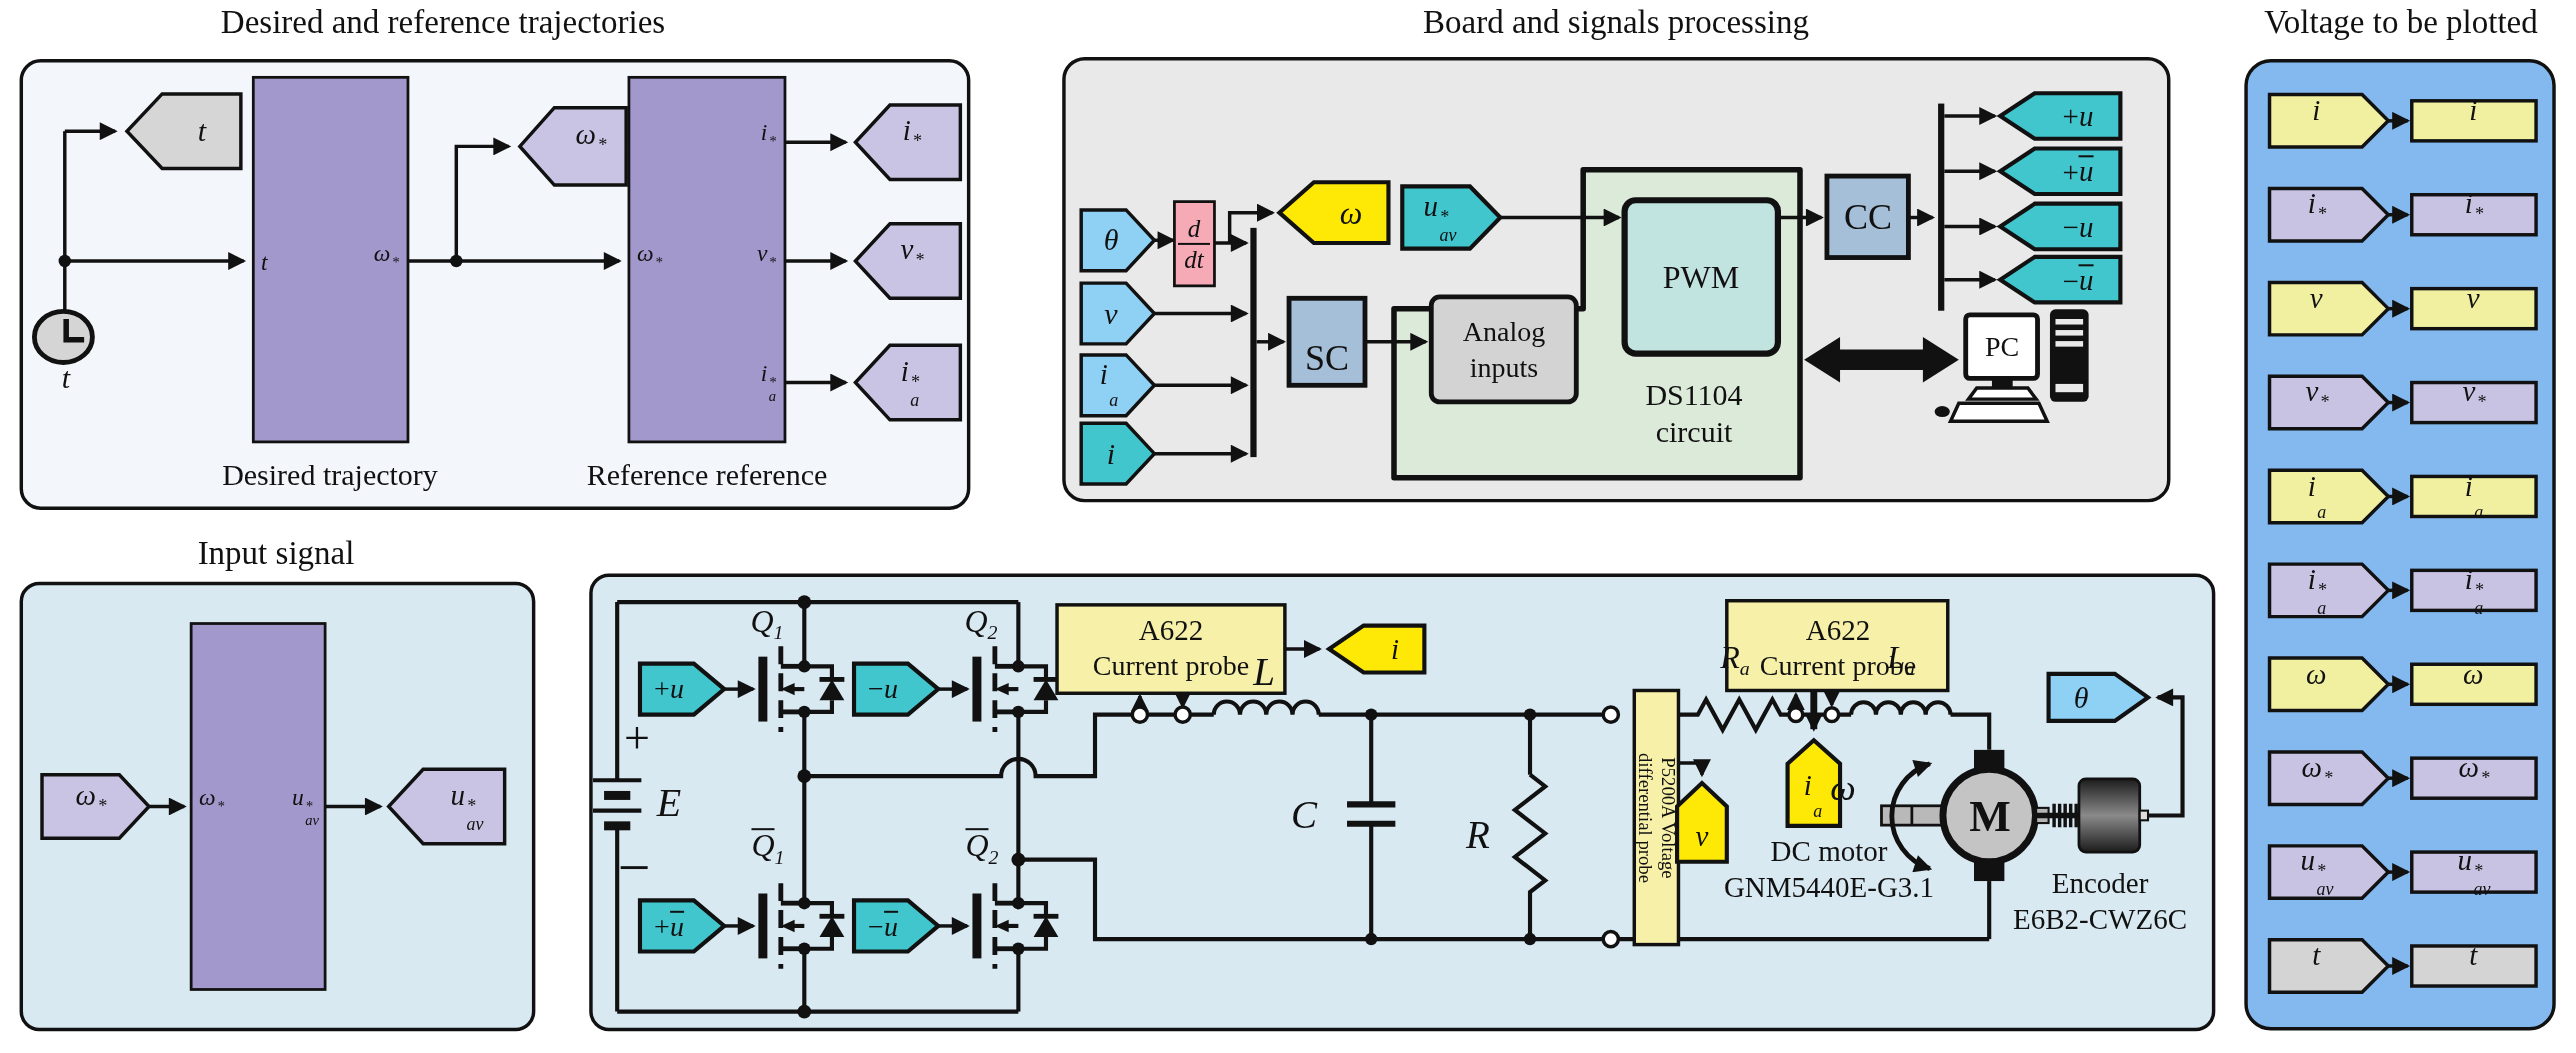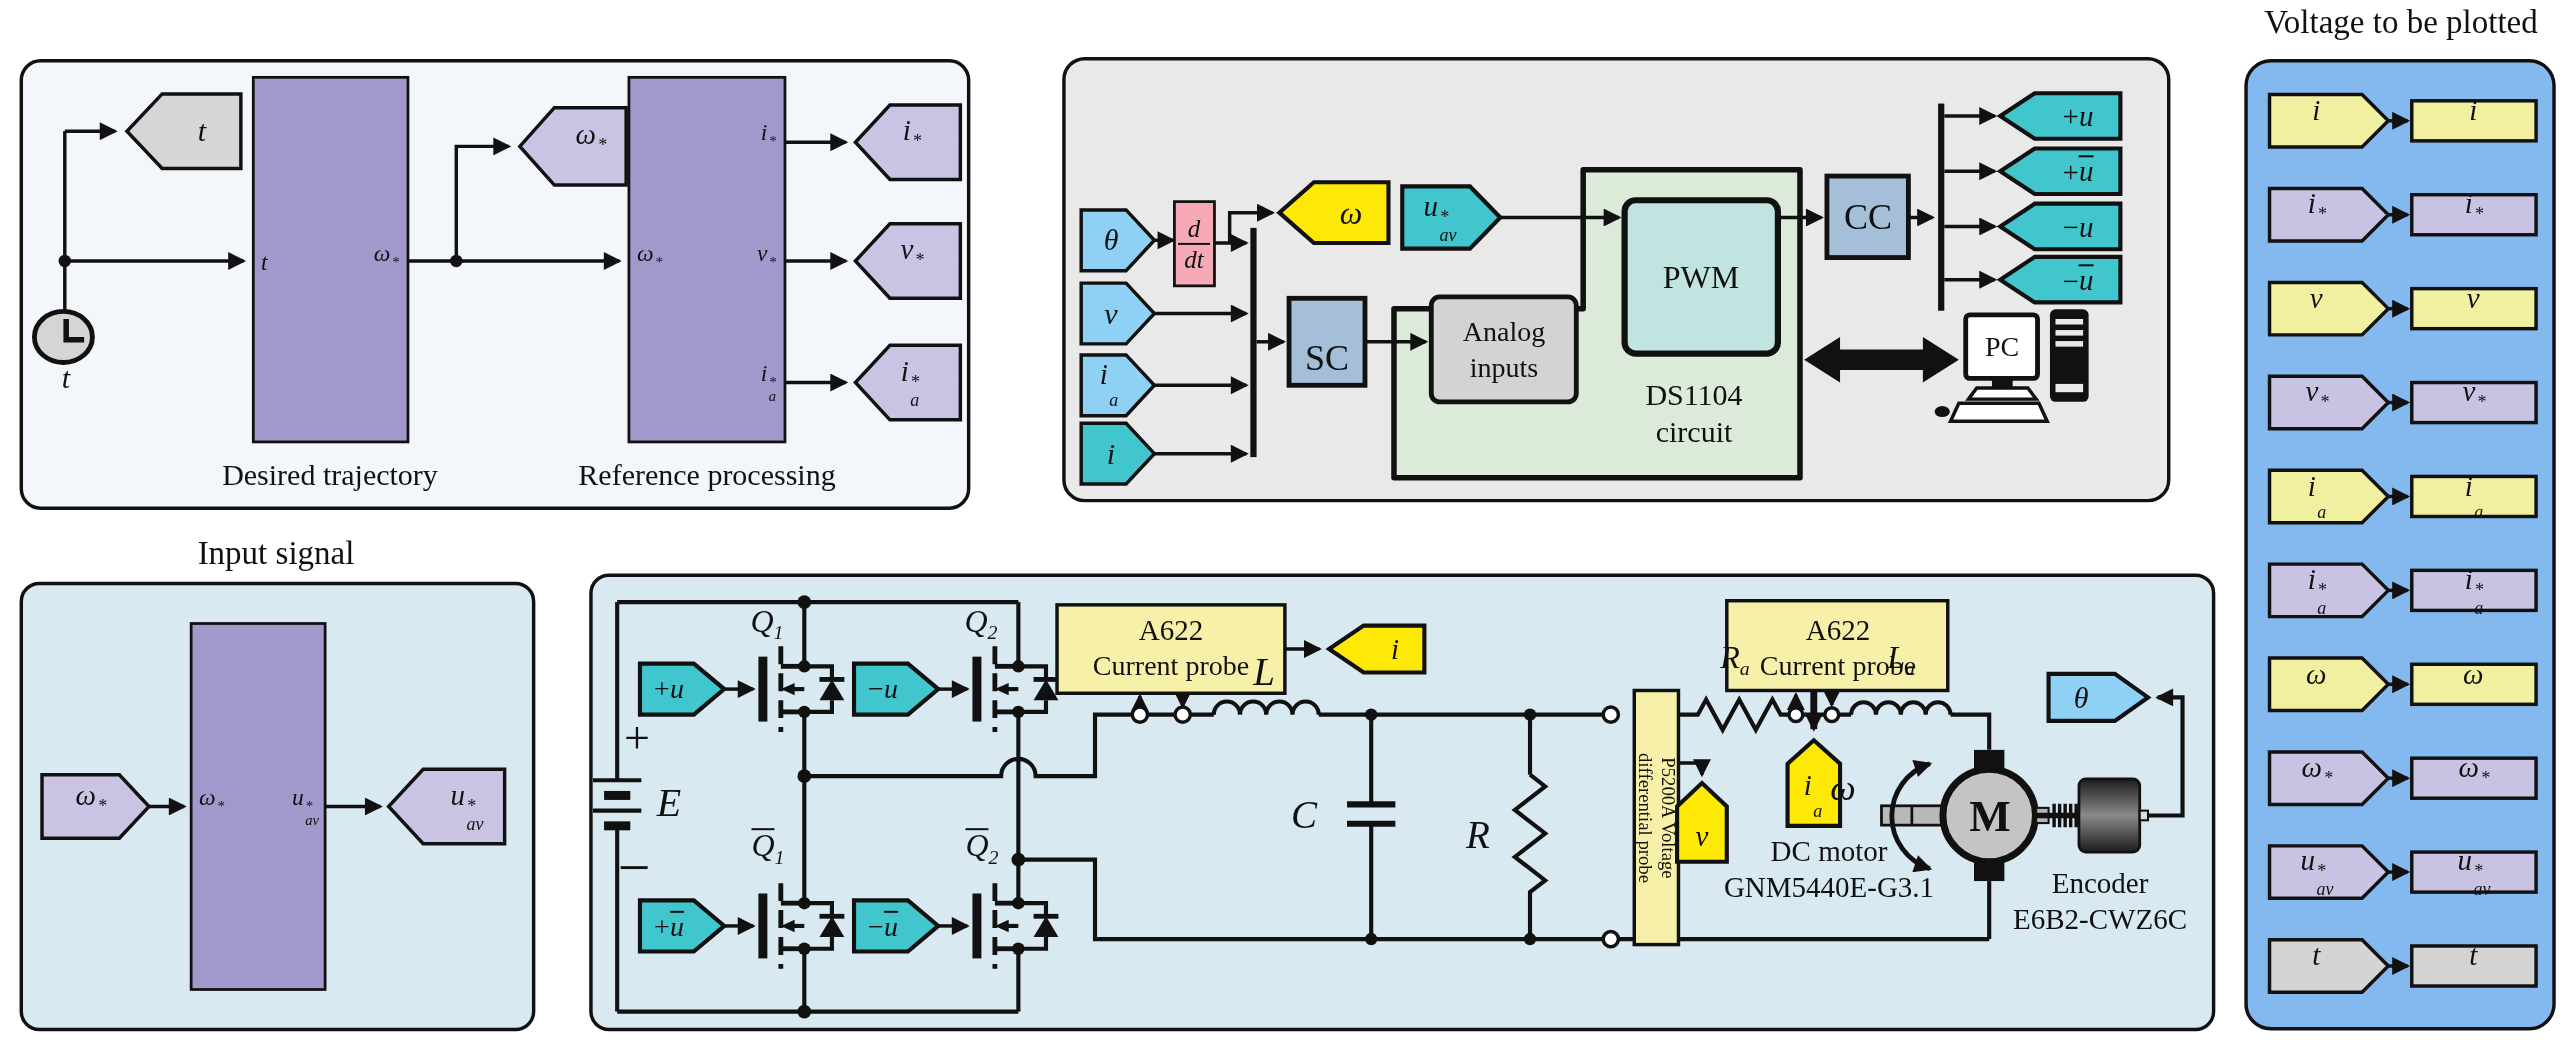--- a/index.html
+++ b/index.html
@@ -326,20 +326,22 @@
   <rect x="3492" y="554" width="180" height="58" fill="#c8c3e2"></rect>
   <rect x="3492" y="690" width="180" height="58" fill="#f0f0a0"></rect>
   <rect x="3492" y="826" width="180" height="58" fill="#c8c3e2"></rect>
   <rect x="3492" y="962" width="180" height="58" fill="#f0f0a0"></rect>
   <rect x="3492" y="1098" width="180" height="58" fill="#c8c3e2"></rect>
   <rect x="3492" y="1234" width="180" height="58" fill="#c8c3e2"></rect>
   <rect x="3492" y="1370" width="180" height="58" fill="#d4d4d4"></rect>
 </g>
 </svg>
 
+<div class="lb f48" style="left:443px;top:22px">Desired and reference trajectories</div>
+<div class="lb f48" style="left:1616px;top:22px">Board and signals processing</div>
 <div class="lb f48" style="left:2401px;top:22px">Voltage to be plotted</div>
 <div class="lb f48" style="left:276px;top:553px">Input signal</div>
 
 <div class="lb it f44" style="left:66px;top:378px">t</div>
 <div class="lb it f44" style="left:202px;top:131px">t</div>
 <div class="lb la it f34" style="left:261px;top:263px">t</div>
 <div class="lb lr it f34" style="left:399px;top:263px"><span>ω</span><span class="stk">
         <span>*</span>
         <span></span>
       </span></div>
@@ -357,21 +359,21 @@
         <span></span>
       </span></div>
 <div class="lb lr it f34" style="left:776px;top:263px"><span>v</span><span class="stk">
         <span>*</span>
         <span></span>
       </span></div>
 <div class="lb lr it f34" style="left:776px;top:383px"><span>i</span><span class="stk">
         <span>*</span>
         <span>a</span>
       </span></div>
-<div class="lb f44" style="left:707px;top:475px">Reference processing</div>
+<div class="lb f44" style="left:707px;top:475px">Reference reference</div>
 <div class="lb it f42" style="left:912px;top:142px"><span>i</span><span class="stk">
         <span>*</span>
         <span></span>
       </span></div>
 <div class="lb it f42" style="left:912px;top:261px"><span>v</span><span class="stk">
         <span>*</span>
         <span></span>
       </span></div>
 <div class="lb it f42" style="left:910px;top:383px"><span>i</span><span class="stk">
         <span>*</span>

